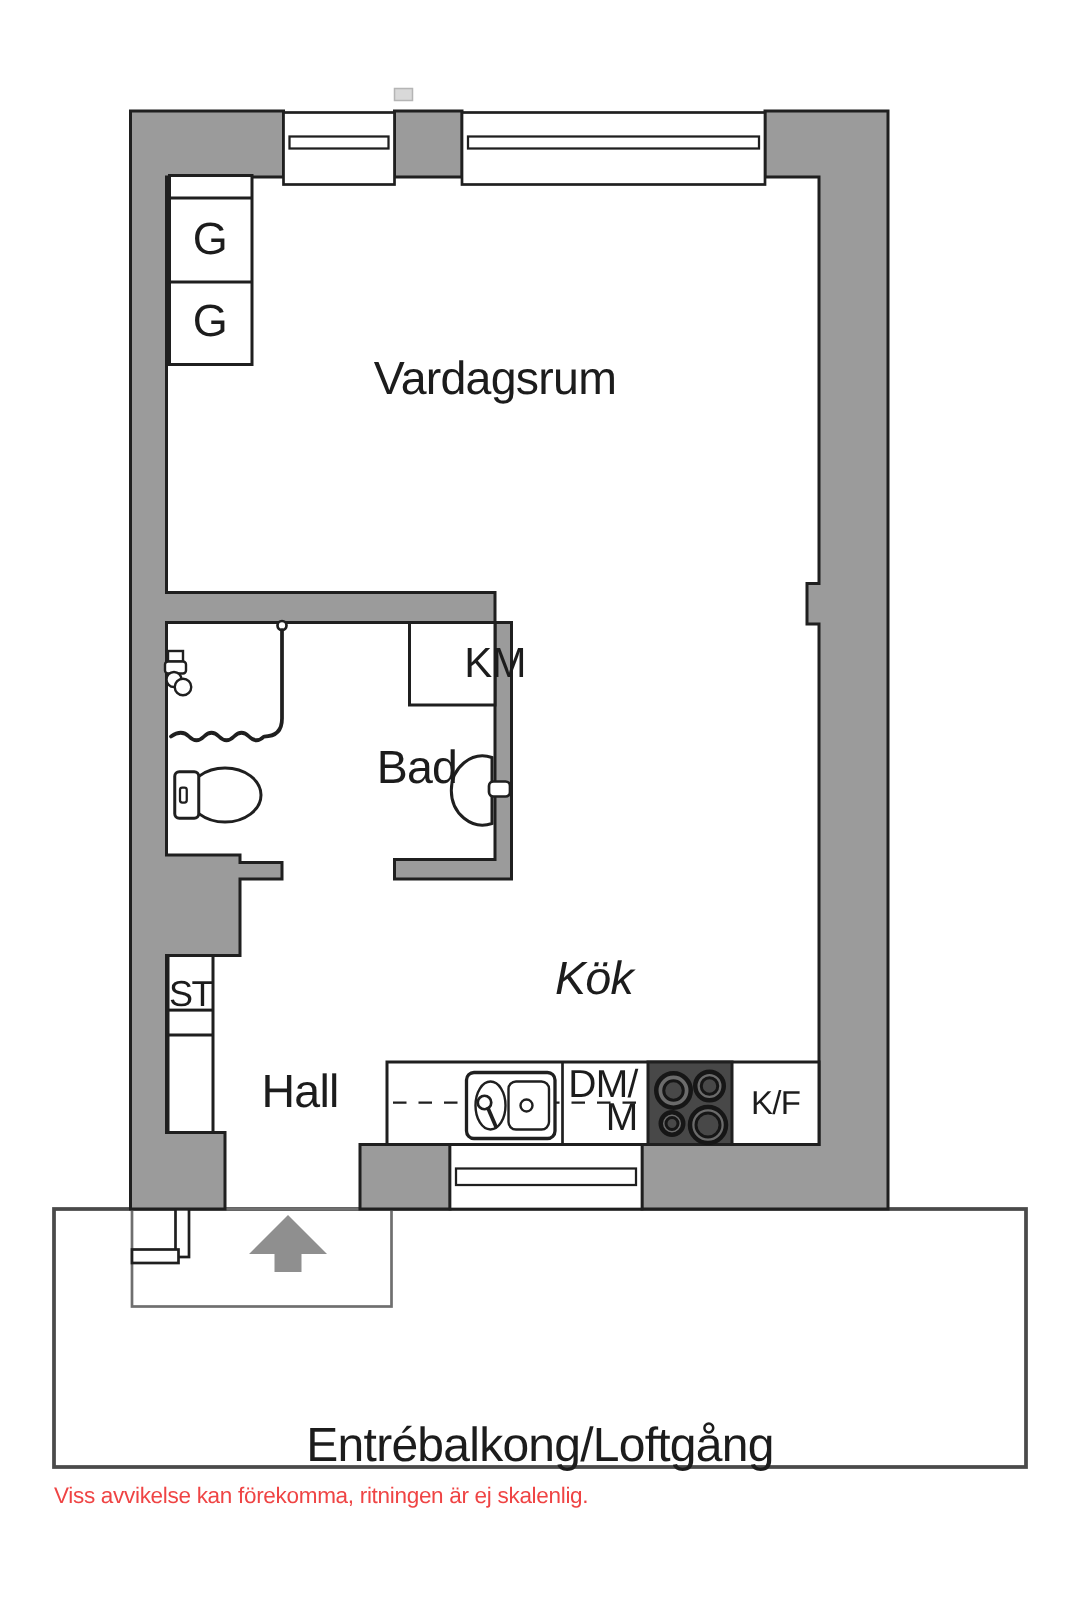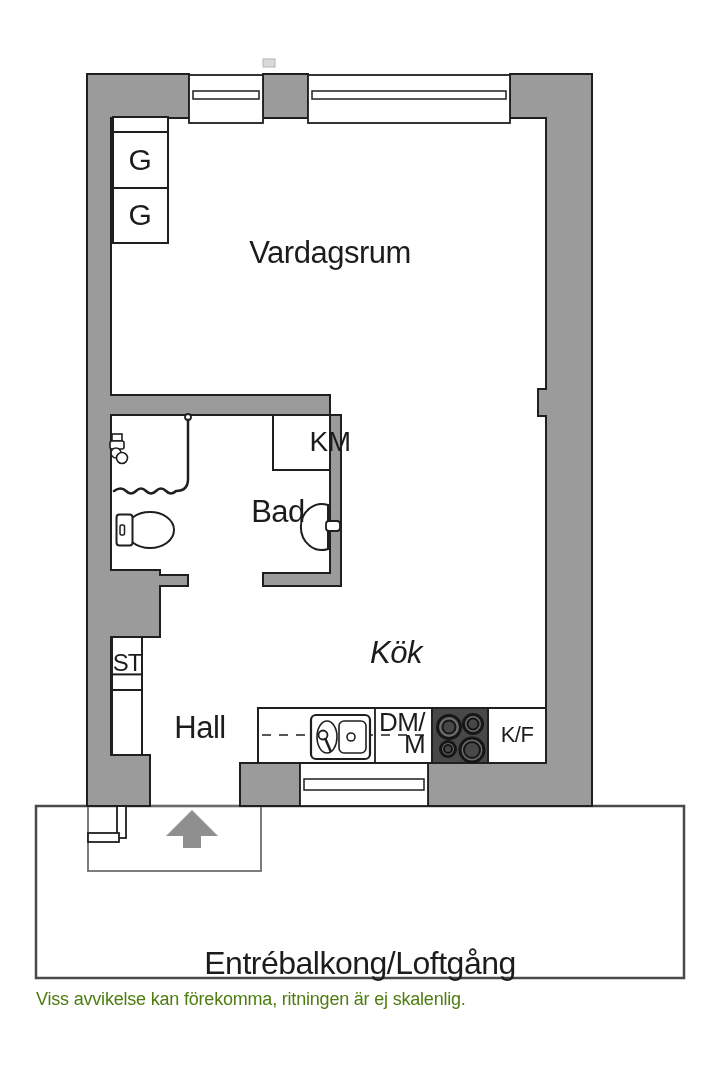--- a/index.html
+++ b/index.html
@@ -13,21 +13,21 @@
     color:#1c1c1c;white-space:nowrap;letter-spacing:-0.5px;line-height:1.05;
   }
   .lbl.room{font-size:31px;}
   .lbl.balcony{font-size:32px;}
   .lbl.g{font-size:30px;}
   .lbl.km{font-size:28px;}
   .lbl.st{font-size:24px;letter-spacing:-1px;}
   .lbl.kf{font-size:22px;}
   .lbl.dm{font-size:26px;text-align:right;line-height:22px;}
   .disclaimer{
-    position:absolute;left:36px;top:989px;font-size:18px;color:#4d7c0f;
+    position:absolute;left:36px;top:989px;font-size:15px;color:#ef4444;
     letter-spacing:-0.2px;white-space:nowrap;
   }
 </style>
 </head>
 <body>
 
 <div class="plan">
 
   <svg width="720" height="1080" viewBox="0 0 720 1080">
 

